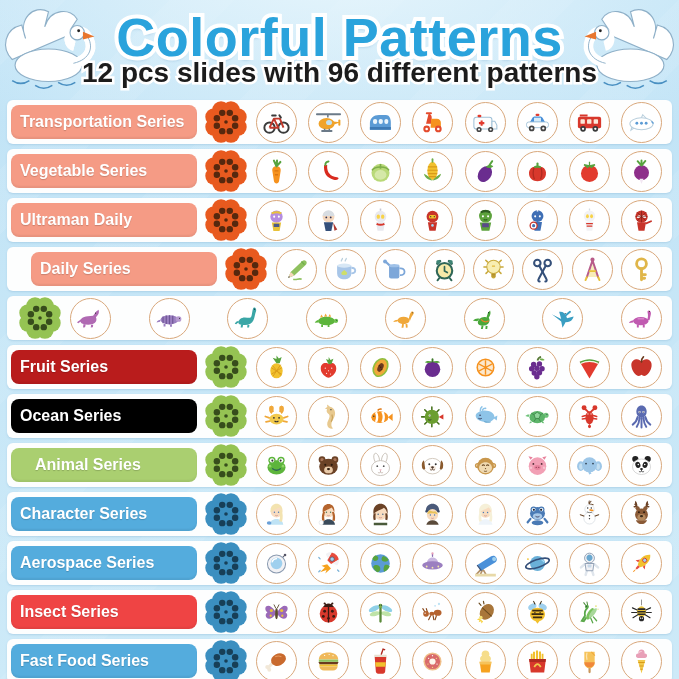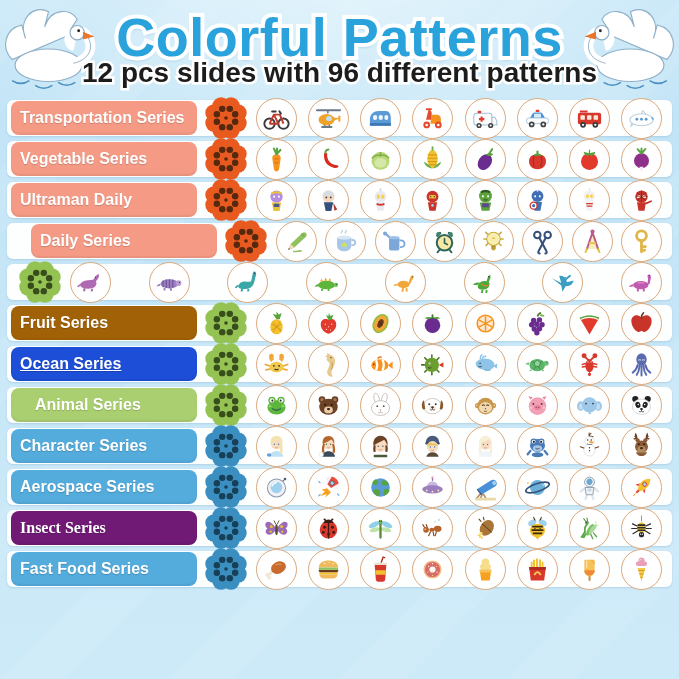--- a/index.html
+++ b/index.html
@@ -18,21 +18,21 @@
   .title-wrap{position:absolute;top:6px;left:0;right:0;text-align:center;height:52px;}
   .title{font-size:54px;font-weight:bold;letter-spacing:.5px;white-space:nowrap;}
   .title.back{position:absolute;left:0;right:0;top:0;color:#2aa3dc;-webkit-text-stroke:8px #fff;
     text-shadow:0 4px 3px rgba(105,160,200,.55);}
   .title.front{position:absolute;left:0;right:0;top:0;color:#2aa3dc;}
   .sub-wrap{position:absolute;top:57px;left:0;right:0;text-align:center;height:30px;}
   .subtitle{font-size:28px;font-weight:bold;white-space:nowrap;}
   .subtitle.back{position:absolute;left:0;right:0;top:0;color:#222;-webkit-text-stroke:5px #fff;}
   .subtitle.front{position:absolute;left:0;right:0;top:0;color:#1c1c1c;}
   .table{position:absolute;top:100px;left:7px;right:7px;display:flex;flex-direction:column;gap:5px;}
-  .row{background:#fdfefe;border-radius:6px;height:36px;display:flex;align-items:center;
+  .row{background:#fdfefe;border-radius:6px;height:44px;display:flex;align-items:center;
     padding:0 10px 0 4px;box-shadow:0 1px 2px rgba(140,185,215,.45);}
   .banner{width:186px;min-width:186px;height:34px;border-radius:8px;display:flex;align-items:center;
     padding-left:9px;box-sizing:border-box;color:#fff;font-size:16px;font-weight:bold;
     text-shadow:0 1px 1px rgba(0,0,0,.18);box-shadow:inset 0 -2px 2px rgba(0,0,0,.06);}
   .disc{margin-left:7px;width:44px;height:44px;display:flex;align-items:center;justify-content:center;}
   .icons{flex:1;display:flex;justify-content:space-between;margin-left:8px;}
   .pattern-circle{width:41px;height:41px;border-radius:50%;background:#fff;border:1.3px solid #d9a87c;
     box-sizing:border-box;display:flex;align-items:center;justify-content:center;overflow:hidden;}
   .pattern-circle svg{width:31px;height:31px;display:block;}
 </style>
@@ -580,21 +580,21 @@
             <path d="M16.4 13c.7-1.8.8-3.9.3-5.7-.3-1 .7-1.9 1.6-1.3.9.6 1.2 1.7.9 2.9l-1 4.4z" fill="#c05ab0"></path>
             <path d="M6.2 13.3c-1.9 0-3.3.8-3.9 2.1l3.1-.4z" fill="#c05ab0"></path>
             <path d="M8.4 16.6v2.3h1.5v-2.1zM13 16.8v2.1h1.5v-1.9z" fill="#c05ab0"></path>
             <circle cx="18.2" cy="6.6" r=".4" fill="#321"></circle>
             <path d="M9 12.2h5" stroke="#d983c8" stroke-width="1" fill="none"></path>
           </svg>
         </div>
       </div>
     </div>
     <div class="row">
-      <div class="banner" style="background: #a16207;">
+      <div class="banner" style="background: #b91c1c;">
         <span>Fruit Series</span>
       </div>
       <span class="disc">
         <svg viewBox="0 0 28 28" width="44" height="44">
           <circle cx="21.58" cy="17.14" r="5.6" fill="#95c353"></circle>
           <circle cx="17.14" cy="21.58" r="5.6" fill="#95c353"></circle>
           <circle cx="10.86" cy="21.58" r="5.6" fill="#95c353"></circle>
           <circle cx="6.42" cy="17.14" r="5.6" fill="#95c353"></circle>
           <circle cx="6.42" cy="10.86" r="5.6" fill="#95c353"></circle>
           <circle cx="10.86" cy="6.42" r="5.6" fill="#95c353"></circle>
@@ -681,21 +681,21 @@
         </div>
         <div class="pattern-circle">
           <svg viewBox="0 0 24 24">
             <path d="M12 7.6c1-1.5 2.5-2.2 4.2-2 2.5.3 4 2.5 3.6 5.4-.5 3.6-3 7.5-5.8 7.5-.8 0-1.4-.3-2-.8-.6.5-1.2.8-2 .8-2.8 0-5.3-3.9-5.8-7.5-.4-2.9 1.1-5.1 3.6-5.4 1.7-.2 3.2.5 4.2 2z" fill="#c8342a"></path>
             <path d="M12 7.6c0-1.8.5-3 1.5-3.9" stroke="#6b3a1e" stroke-width="1.3" fill="none" stroke-linecap="round"></path>
           </svg>
         </div>
       </div>
     </div>
     <div class="row">
-      <div class="banner" style="background: #1d4ed8; text-decoration: underline;">
+      <div class="banner" style="background: #000000;">
         <span>Ocean Series</span>
       </div>
       <span class="disc">
         <svg viewBox="0 0 28 28" width="44" height="44">
           <circle cx="21.58" cy="17.14" r="5.6" fill="#95c353"></circle>
           <circle cx="17.14" cy="21.58" r="5.6" fill="#95c353"></circle>
           <circle cx="10.86" cy="21.58" r="5.6" fill="#95c353"></circle>
           <circle cx="6.42" cy="17.14" r="5.6" fill="#95c353"></circle>
           <circle cx="6.42" cy="10.86" r="5.6" fill="#95c353"></circle>
           <circle cx="10.86" cy="6.42" r="5.6" fill="#95c353"></circle>
@@ -1155,21 +1155,21 @@
               <path d="M12 2.4c2 1.7 3 3.9 3 6.6 0 2.2-.6 4.2-1.8 5.8h-2.4C9.6 13.2 9 11.2 9 9c0-2.7 1-4.9 3-6.6z" fill="#f2c12e"></path>
               <circle cx="12" cy="8.5" r="1.6" fill="#9fd0ee" stroke="#d8382c" stroke-width=".7"></circle>
               <path d="M11 14.8h2l-.3 3h-1.4z" fill="#e84c3d"></path>
               <path d="M12 18.2c-.5 1.2-.5 2.3 0 3.4.5-1.1.5-2.2 0-3.4z" fill="#f6921e"></path>
             </g>
           </svg>
         </div>
       </div>
     </div>
     <div class="row">
-      <div class="banner" style="background: #701a75; font-family: Liberation Serif, serif;">
+      <div class="banner" style="background: #ef4444;">
         <span>Insect Series</span>
       </div>
       <span class="disc">
         <svg viewBox="0 0 28 28" width="44" height="44">
           <circle cx="21.58" cy="17.14" r="5.6" fill="#3b8fc0"></circle>
           <circle cx="17.14" cy="21.58" r="5.6" fill="#3b8fc0"></circle>
           <circle cx="10.86" cy="21.58" r="5.6" fill="#3b8fc0"></circle>
           <circle cx="6.42" cy="17.14" r="5.6" fill="#3b8fc0"></circle>
           <circle cx="6.42" cy="10.86" r="5.6" fill="#3b8fc0"></circle>
           <circle cx="10.86" cy="6.42" r="5.6" fill="#3b8fc0"></circle>

